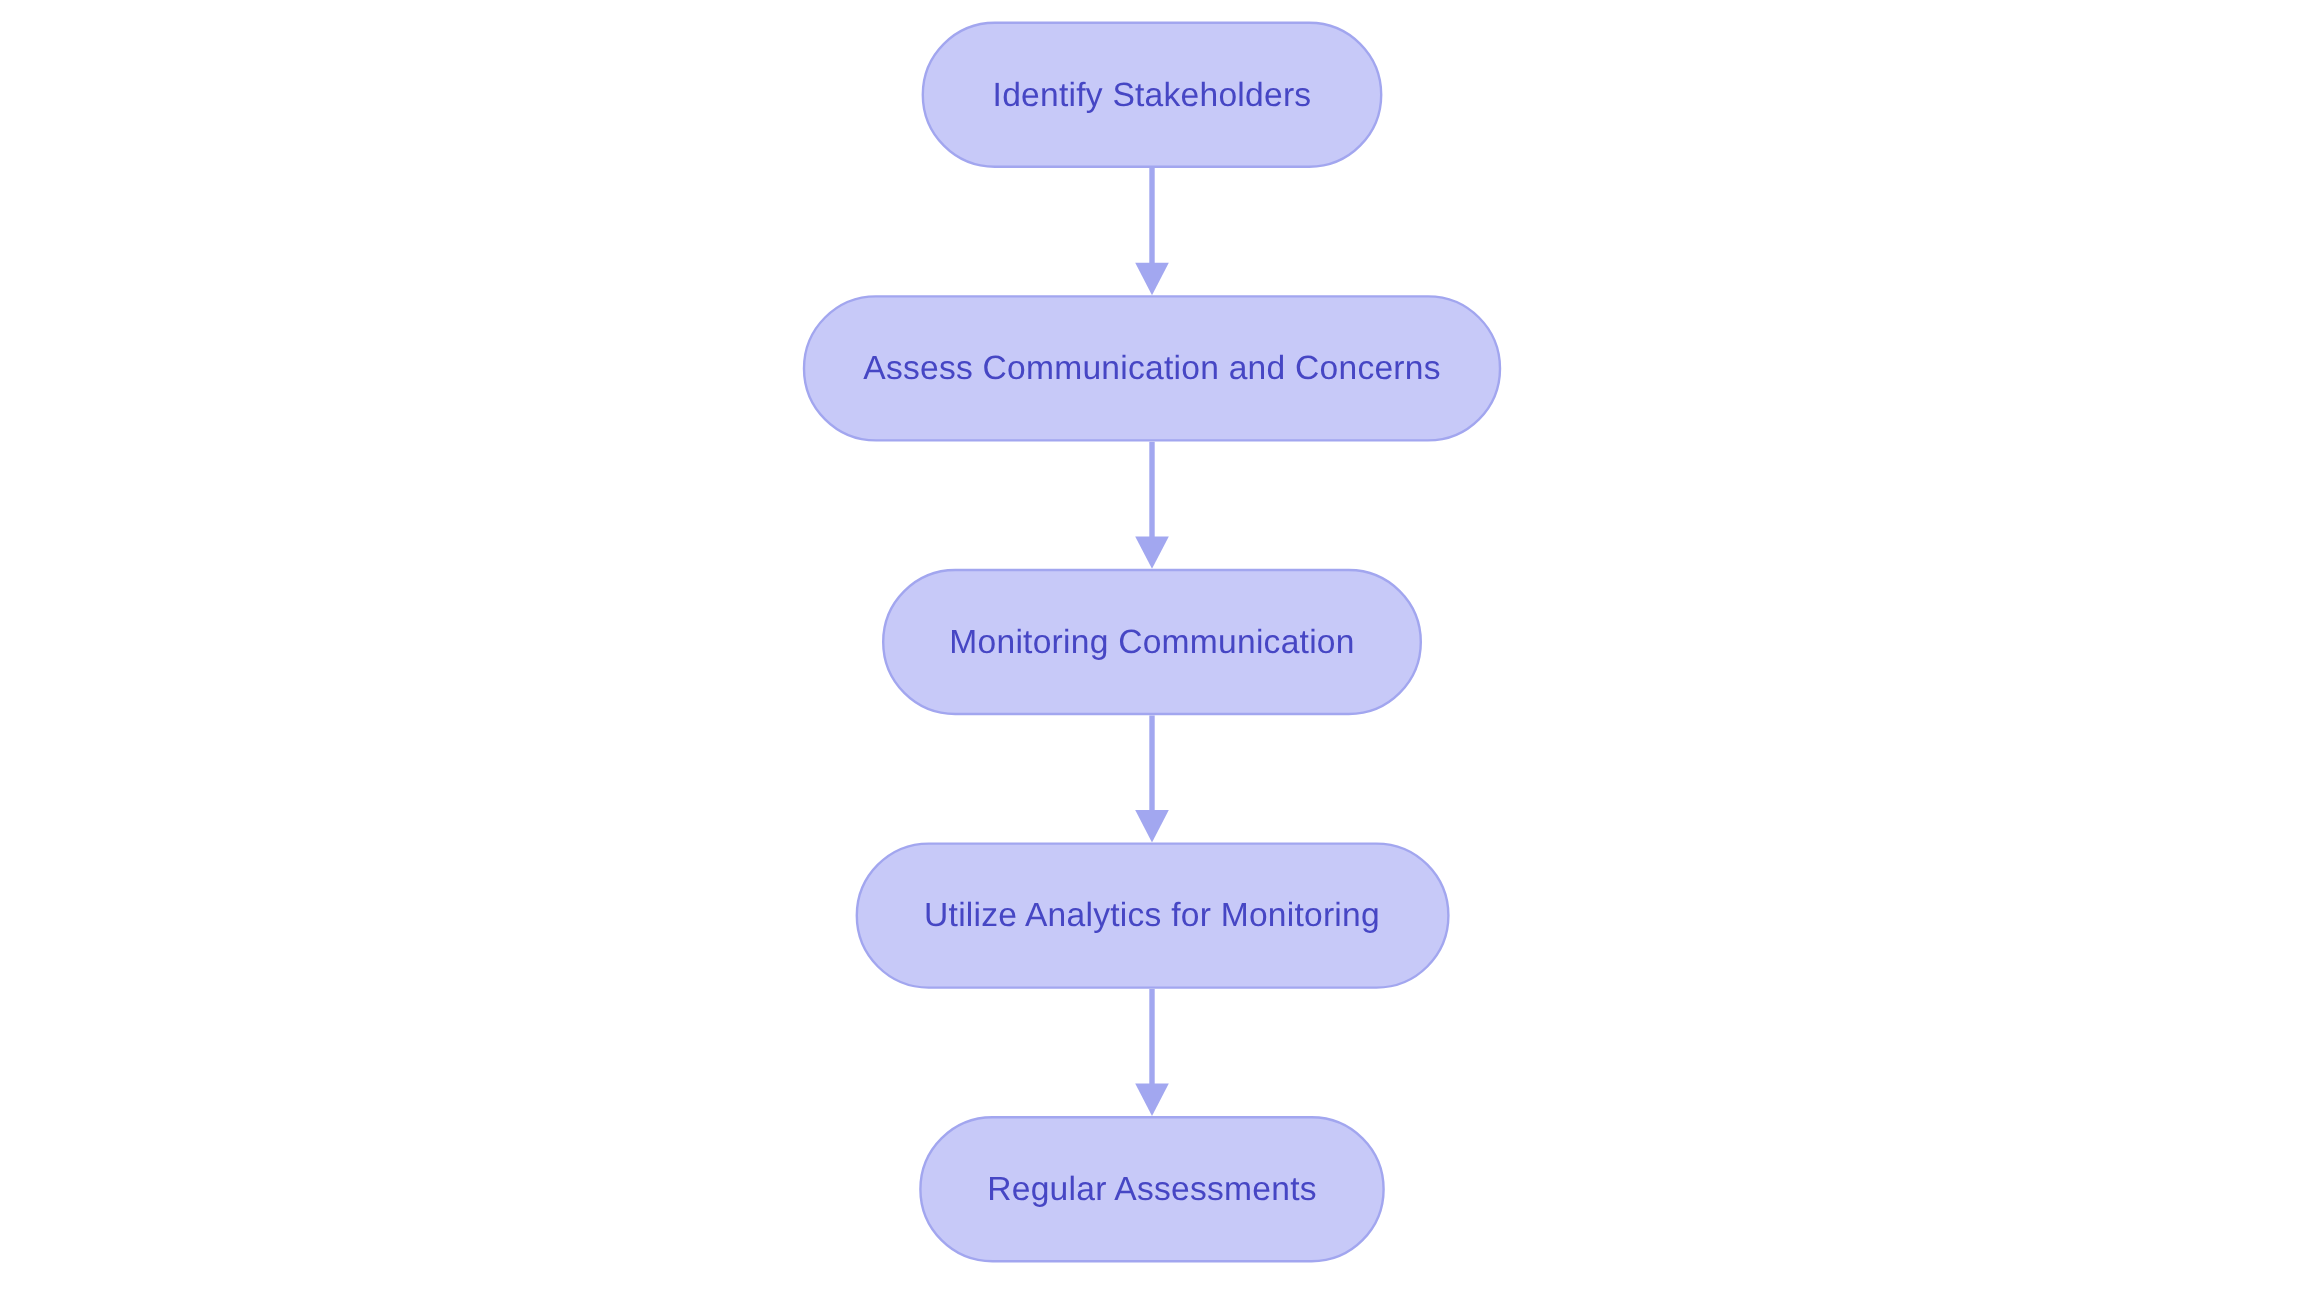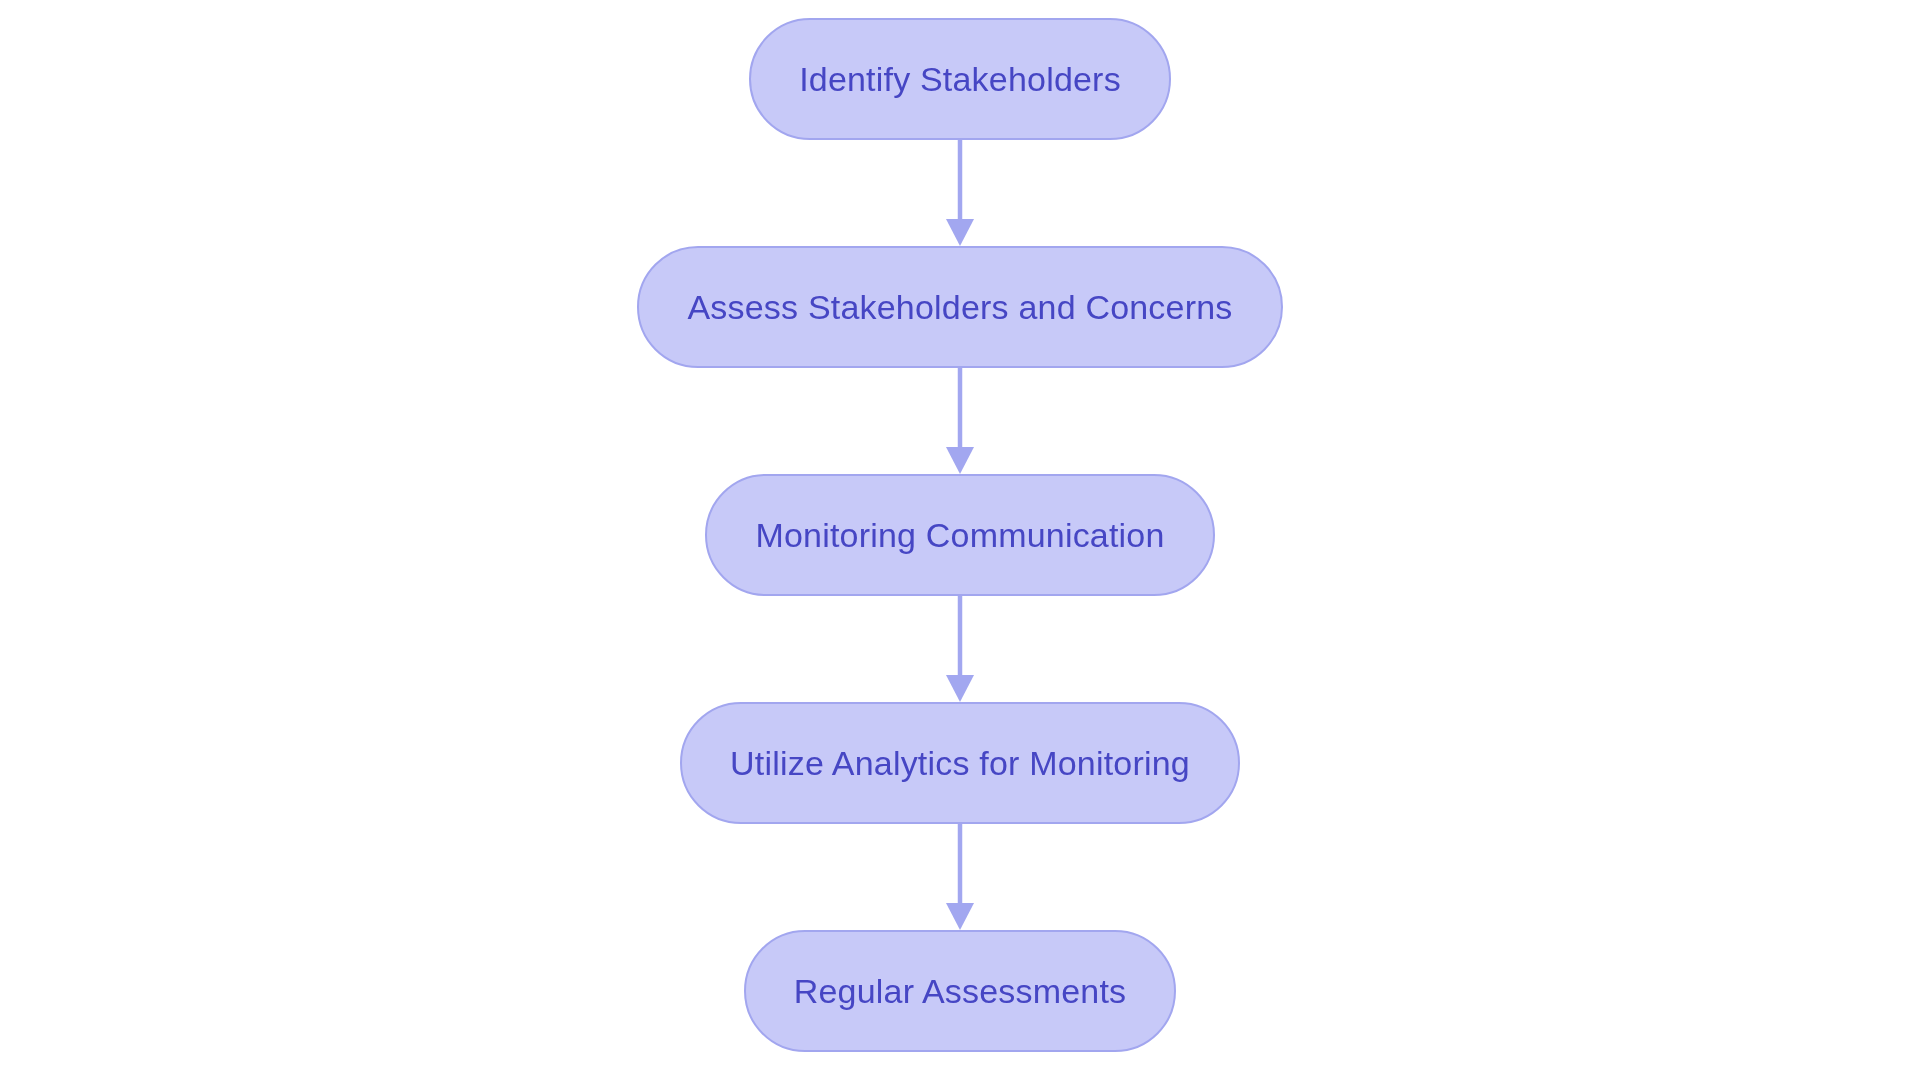--- a/index.html
+++ b/index.html
@@ -26,21 +26,21 @@
     border-radius: 61px;
     background: var(--node-fill, #c7c9f8);
     border: 2px solid var(--node-border, #a2a6ef);
     color: var(--node-text, #4646c4);
     display: flex;
     align-items: center;
     justify-content: center;
     padding: 0 48px;
     box-sizing: border-box;
     white-space: nowrap;
-    font-size: 34px;
+    font-size: 28px;
     letter-spacing: 0.2px;
     flex: 0 0 auto;
   }
   .node-0 { min-width: 384px; }
   .node-1 { min-width: 564px; }
   .node-2 { min-width: 450px; }
   .node-3 { min-width: 495px; }
   .node-4 { min-width: 388px; }
   .arrow {
     display: block;
@@ -56,21 +56,21 @@
   <div class="node node-0">
     <span>Identify Stakeholders</span>
   </div>
 
   <svg class="arrow" width="32" height="106" viewBox="0 0 32 106" aria-hidden="true">
     <line x1="16" y1="0" x2="16" y2="82" stroke="currentColor" stroke-width="4.5"></line>
     <polygon points="2,79 30,79 16,106" fill="currentColor"></polygon>
   </svg>
 
   <div class="node node-1">
-    <span>Assess Stakeholders and Concerns</span>
+    <span>Assess Communication and Concerns</span>
   </div>
 
   <svg class="arrow" width="32" height="106" viewBox="0 0 32 106" aria-hidden="true">
     <line x1="16" y1="0" x2="16" y2="82" stroke="currentColor" stroke-width="4.5"></line>
     <polygon points="2,79 30,79 16,106" fill="currentColor"></polygon>
   </svg>
 
   <div class="node node-2">
     <span>Monitoring Communication</span>
   </div>

